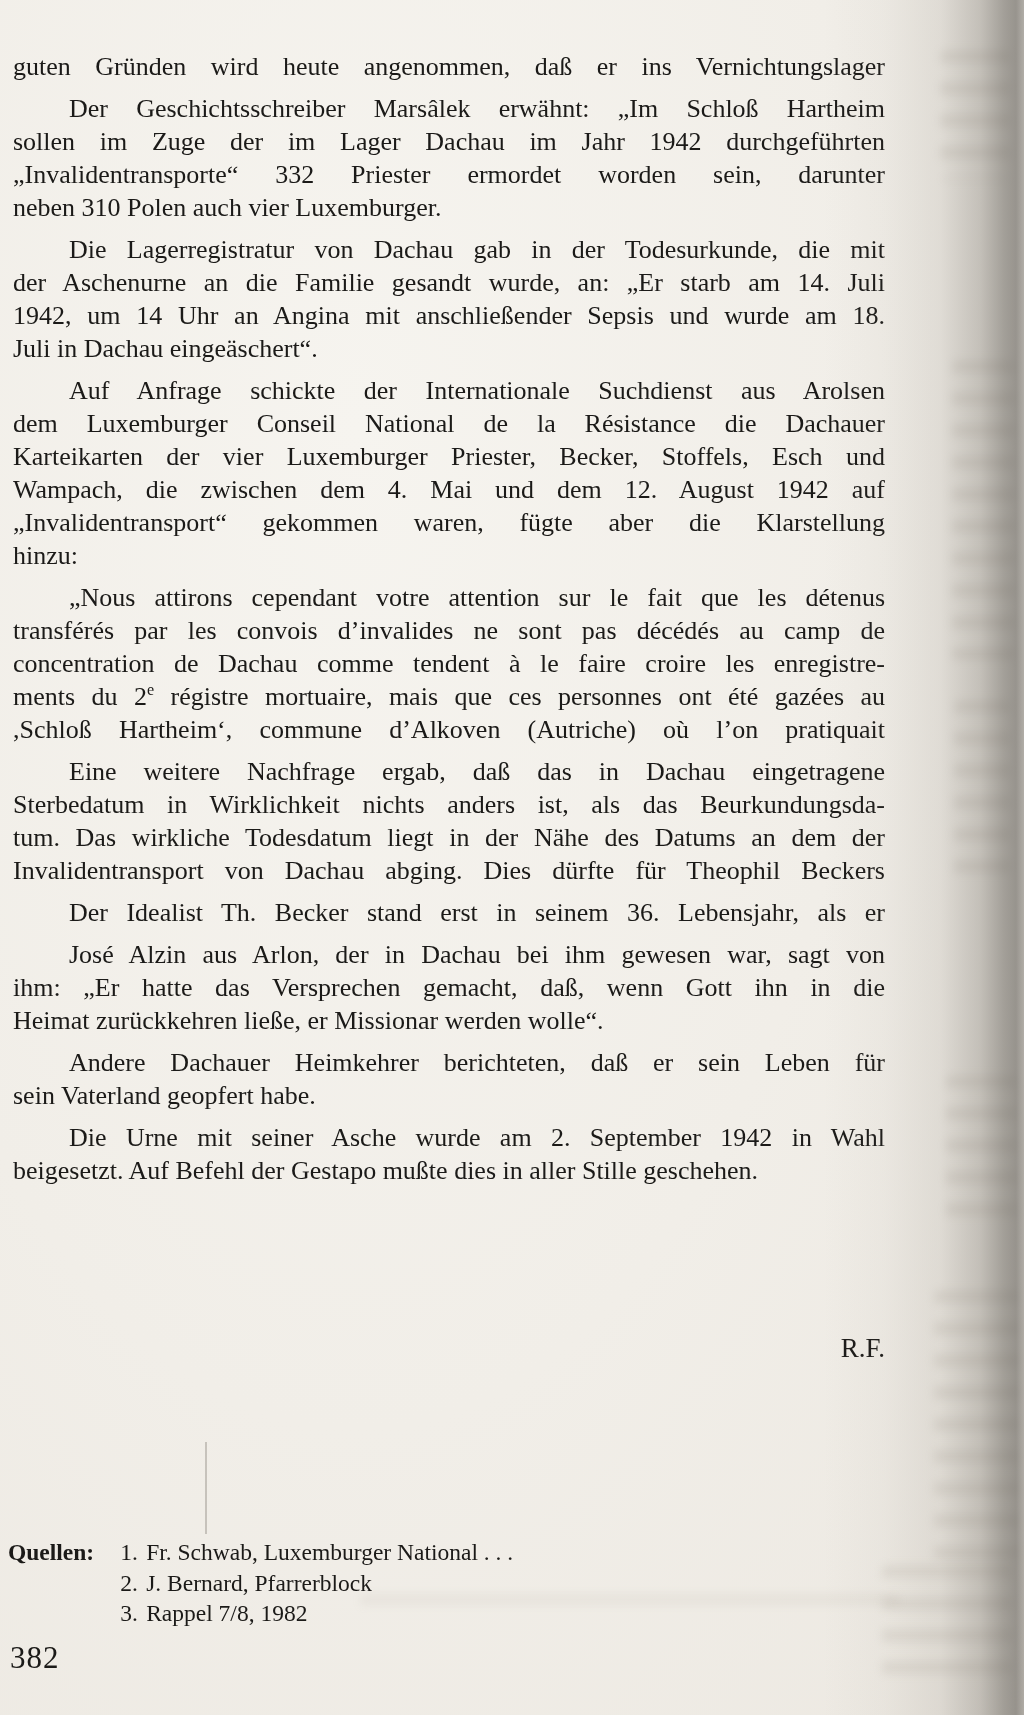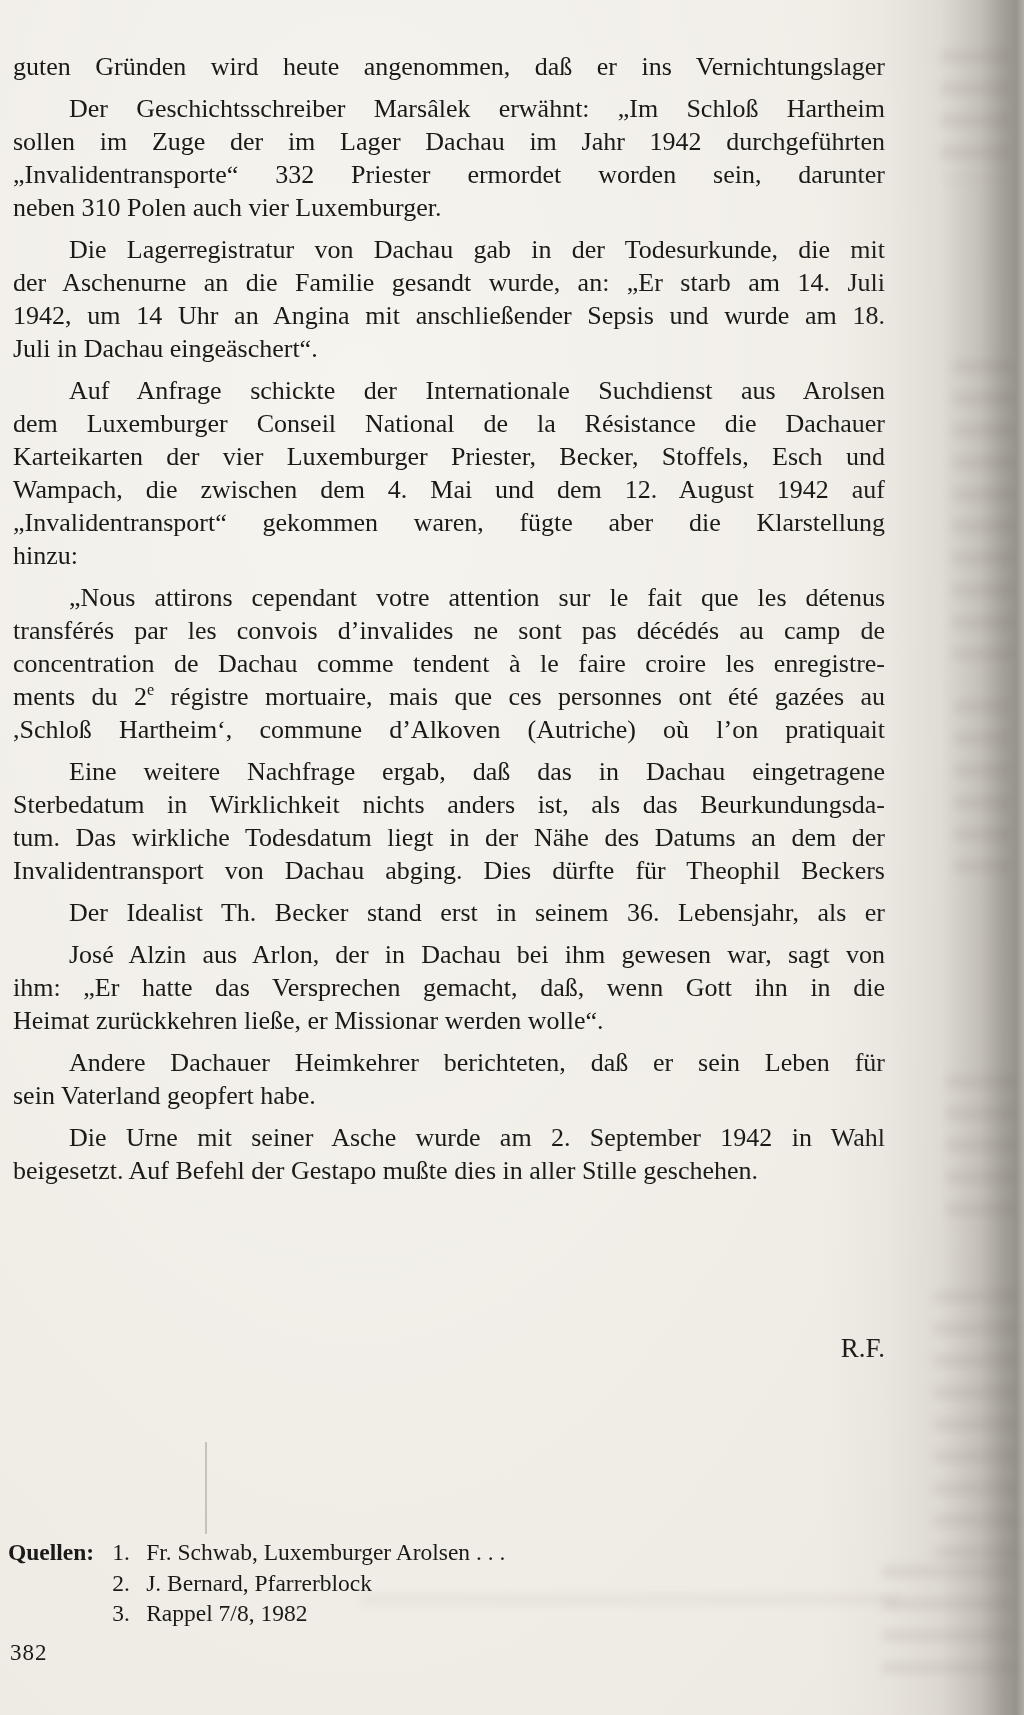--- a/index.html
+++ b/index.html
@@ -17,26 +17,26 @@
   }
   .para { margin-top: 9px; }
   .para:first-child { margin-top: 0; }
   .line { text-align: justify; text-align-last: justify; white-space: normal; }
   .line.last { text-align-last: left; }
   .para.indent .line:first-child { text-indent: 56px; }
   sup { font-size: 0.62em; vertical-align: super; line-height: 0; }
 
   .signature { text-align: right; margin-top: 11px; padding-right: 2px; font-size: 27px; }
 
-  .sources { position: absolute; left: 8px; top: 1537px; font-size: 23.5px; line-height: 30.5px; display: flex; }
+  .sources { position: absolute; left: 8px; top: 1537px; font-size: 23.5px; line-height: 30.5px; display: flex; text-align: center; }
   .sources .label { font-weight: bold; padding-right: 18px; white-space: nowrap; }
   .source-row { display: flex; }
   .source-row .num { width: 34px; }
 
-  .pagenum { position: absolute; left: 10px; top: 1640px; font-size: 23px; letter-spacing: 1px; }
+  .pagenum { position: absolute; left: 10px; top: 1640px; font-size: 31px; letter-spacing: 1px; }
 
   
   .gutter {
     position: absolute; top: 0; right: 0; width: 200px; height: 100%; pointer-events: none;
     background: linear-gradient(to right,
       rgba(150,144,135,0) 0%,
       rgba(150,144,135,0.06) 30%,
       rgba(148,142,133,0.18) 58%,
       rgba(130,125,117,0.40) 78%,
       rgba(108,104,97,0.58) 90%,
@@ -117,21 +117,21 @@
       </div>
     </div>
 
   <div class="signature" style="position:absolute; left:13px; top:1322px; width:872px;">R.F.</div>
 
   <div class="sources">
     <div class="label">Quellen:</div>
     <div>
       <div class="source-row">
         <span class="num">1.</span>
-        <span>Fr. Schwab, Luxemburger Arolsen . . .</span>
+        <span>Fr. Schwab, Luxemburger National . . .</span>
       </div>
       <div class="source-row">
         <span class="num">2.</span>
         <span>J. Bernard, Pfarrerblock</span>
       </div>
       <div class="source-row">
         <span class="num">3.</span>
         <span>Rappel 7/8, 1982</span>
       </div>
     </div>

